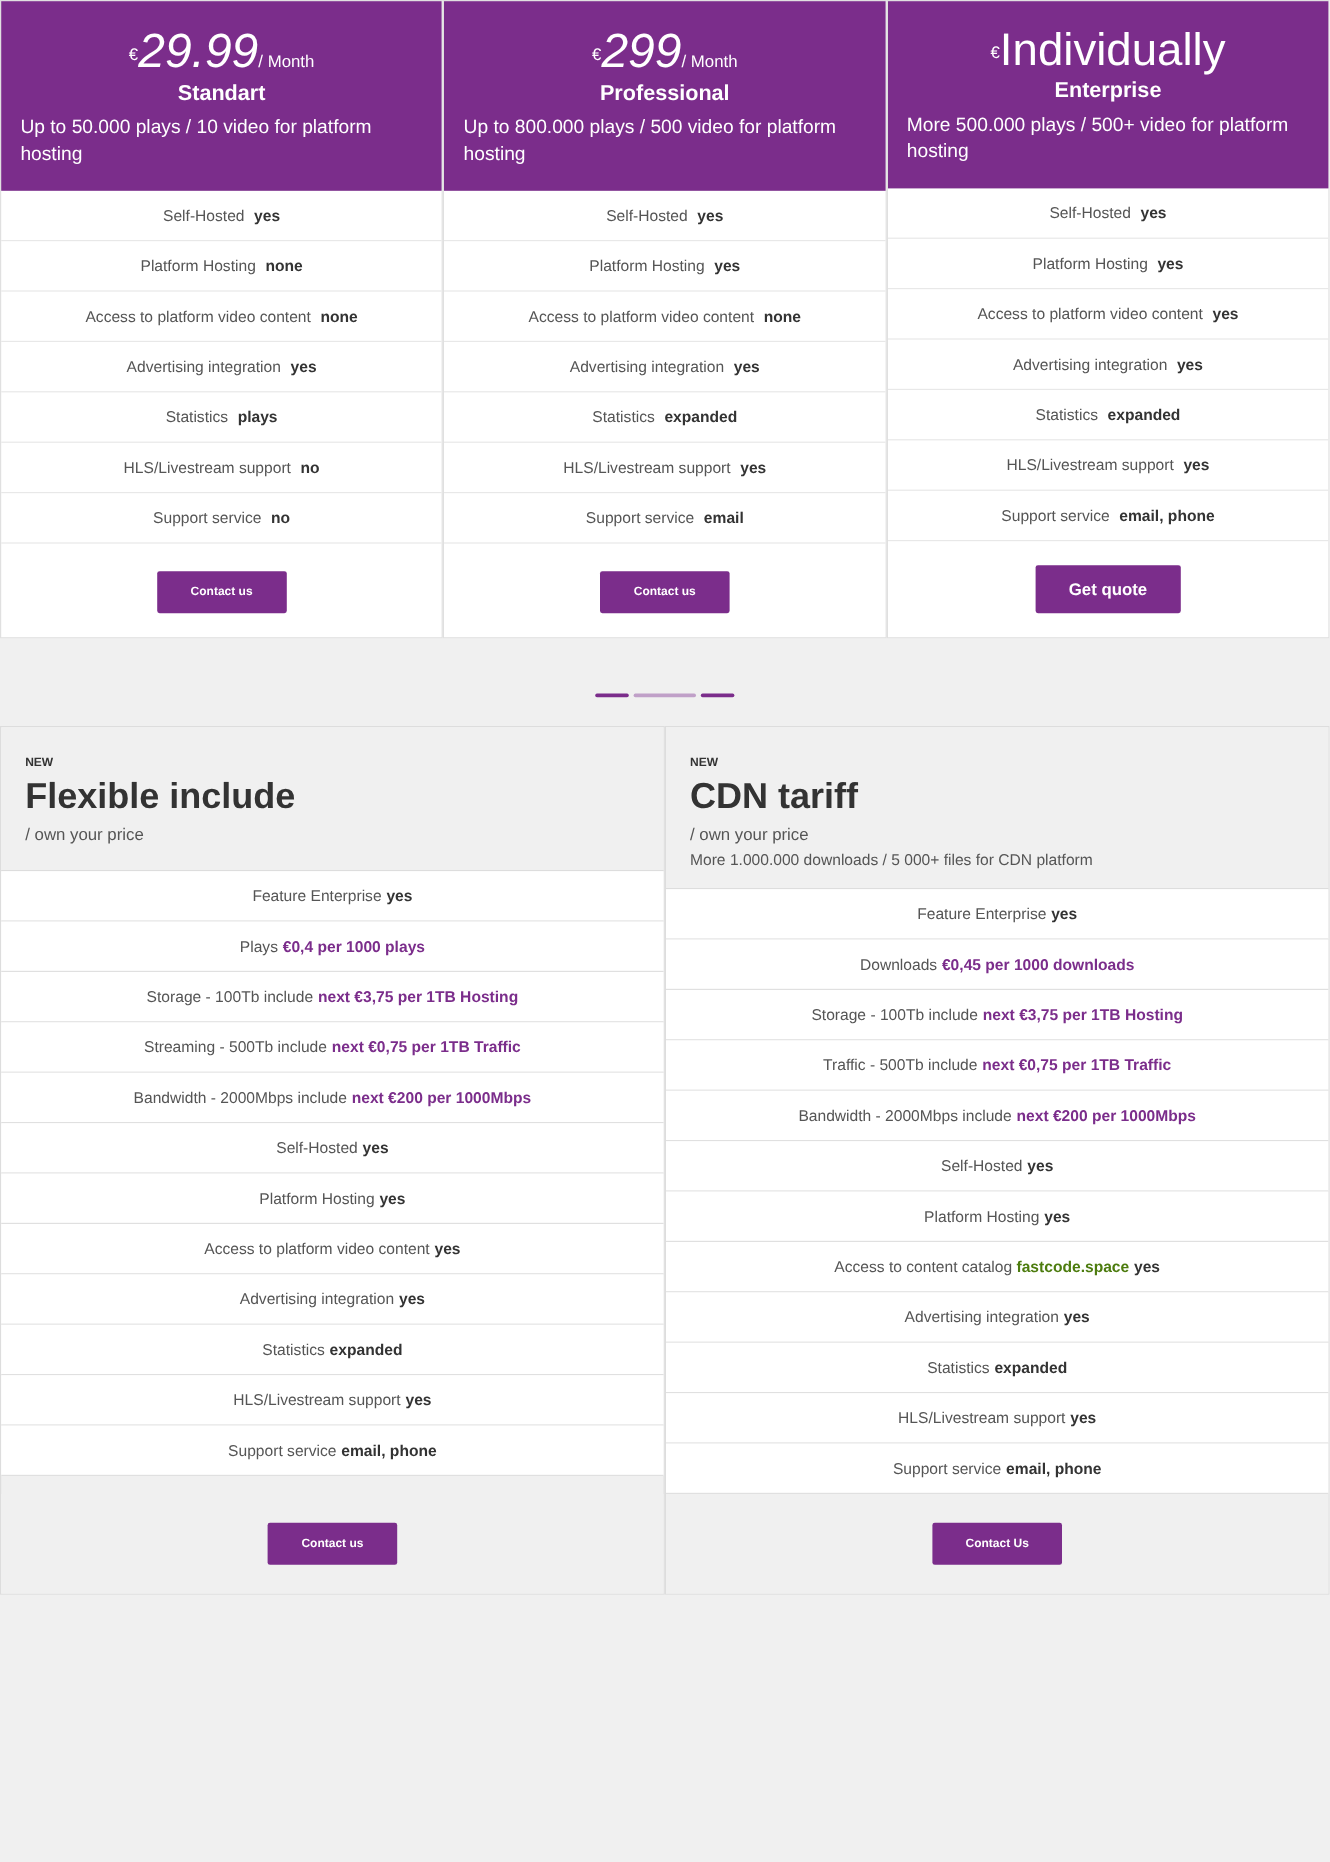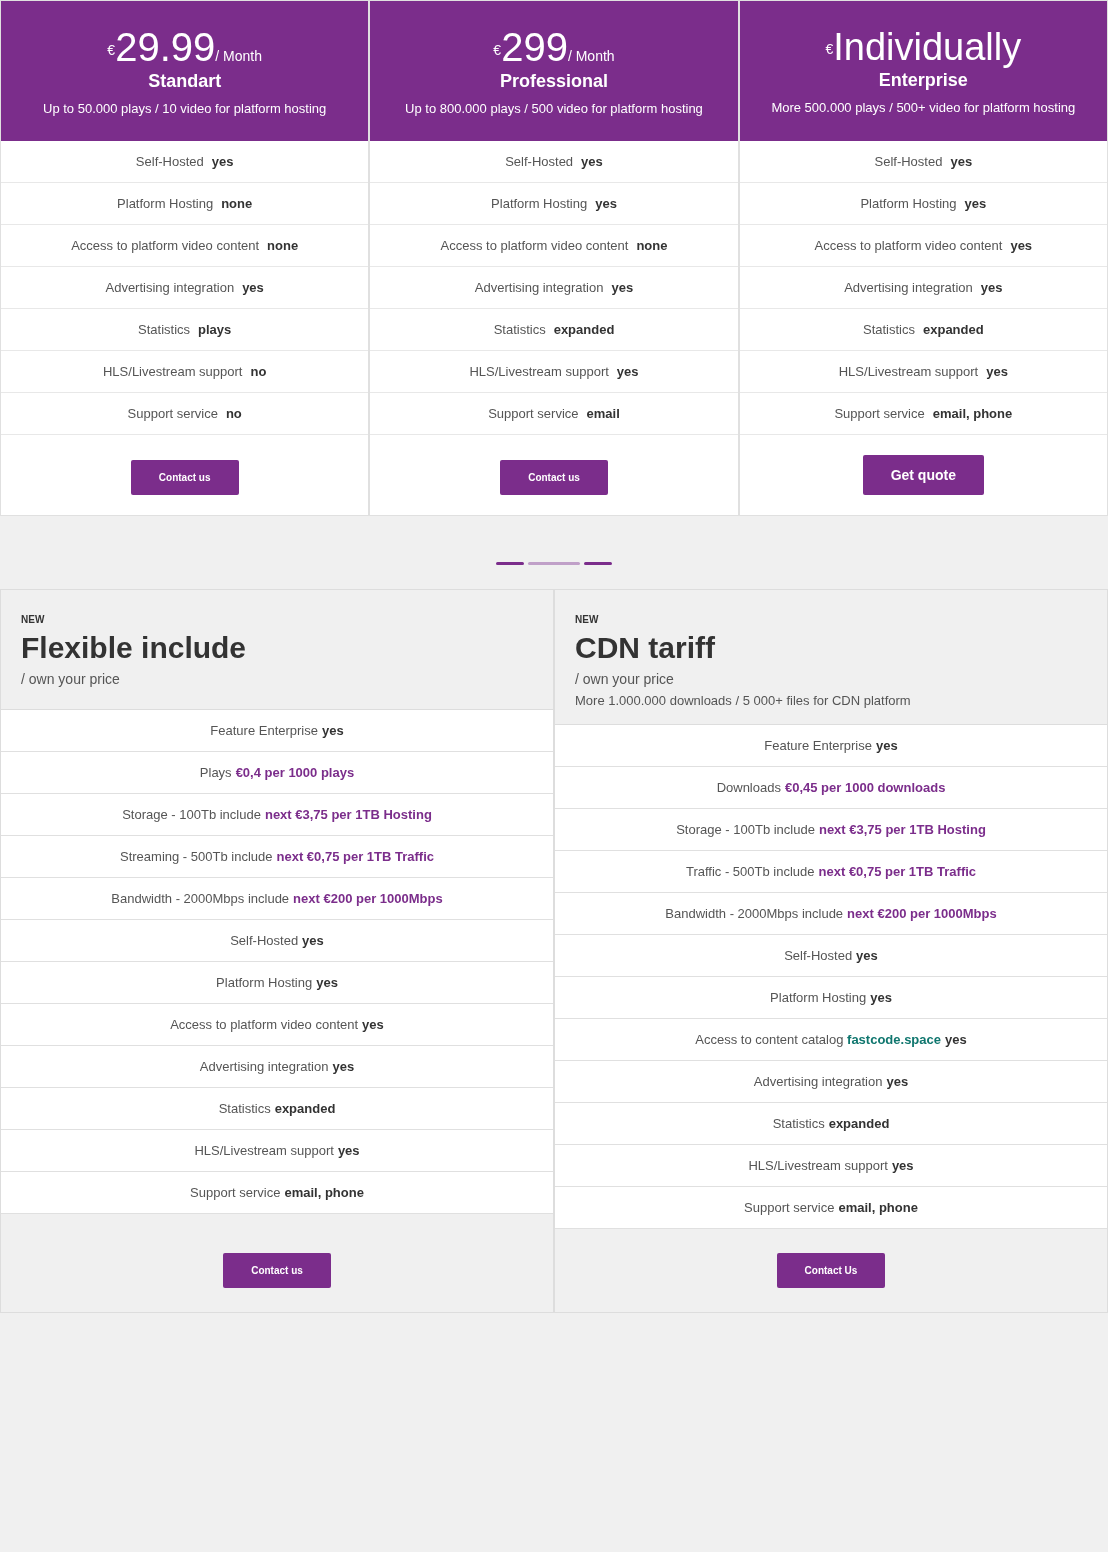--- a/index.html
+++ b/index.html
@@ -42,20 +42,21 @@
       line-height: 1;
       margin-bottom: 4px;
     }
     .plan-price .currency {
       font-size: 14px;
       vertical-align: super;
     }
     .plan-price .amount {
       font-size: 40px;
       font-weight: normal;
+      font-style: italic;
     }
     .plan-price .per {
       font-size: 14px;
     }
 
     .plan-price-individually {
       font-size: 14px;
       line-height: 1;
       margin-bottom: 4px;
     }
@@ -68,21 +69,21 @@
       font-weight: normal;
     }
 
     .plan-name {
       font-size: 18px;
       font-weight: bold;
       margin-bottom: 8px;
     }
 
     .plan-desc {
-      font-size: 13px;
+      font-size: 16px;
       line-height: 1.4;
       text-align: left;
     }
 
     .feature-row {
       display: flex;
       align-items: center;
       justify-content: center;
       padding: 11px 16px;
       border-bottom: 1px solid #e8e8e8;
@@ -228,21 +229,21 @@
 
     .flex-action {
       padding: 24px 16px;
       display: flex;
       justify-content: center;
       background: #f0f0f0;
     }
 
     .fastcode-link {
       font-weight: bold;
-      color: #0f766e;
+      color: #4d7c0f;
     }
   </style>
 </head>
 <body>
 
 <div class="top-section" id="top-plans-container">
     <div class="plan-col">
       <div class="plan-header">
       <div class="plan-price">
         <span class="currency">€</span><span class="amount">29.99</span><span class="per">/ Month</span>

